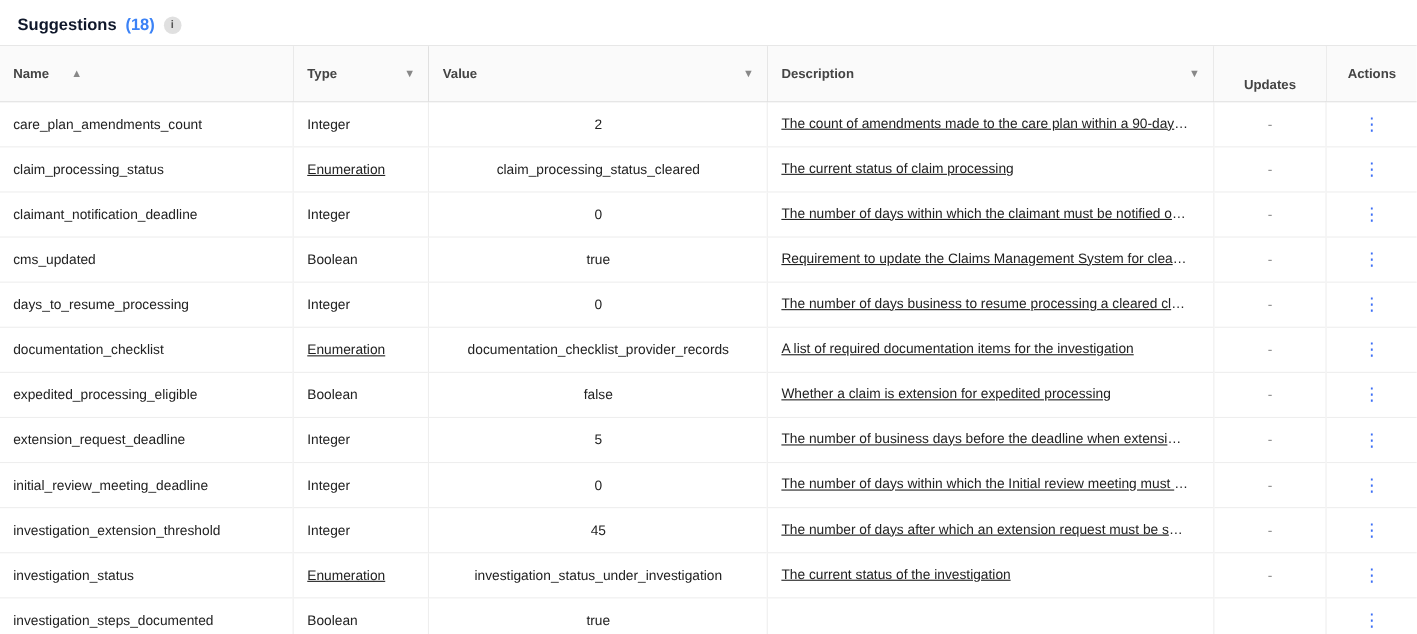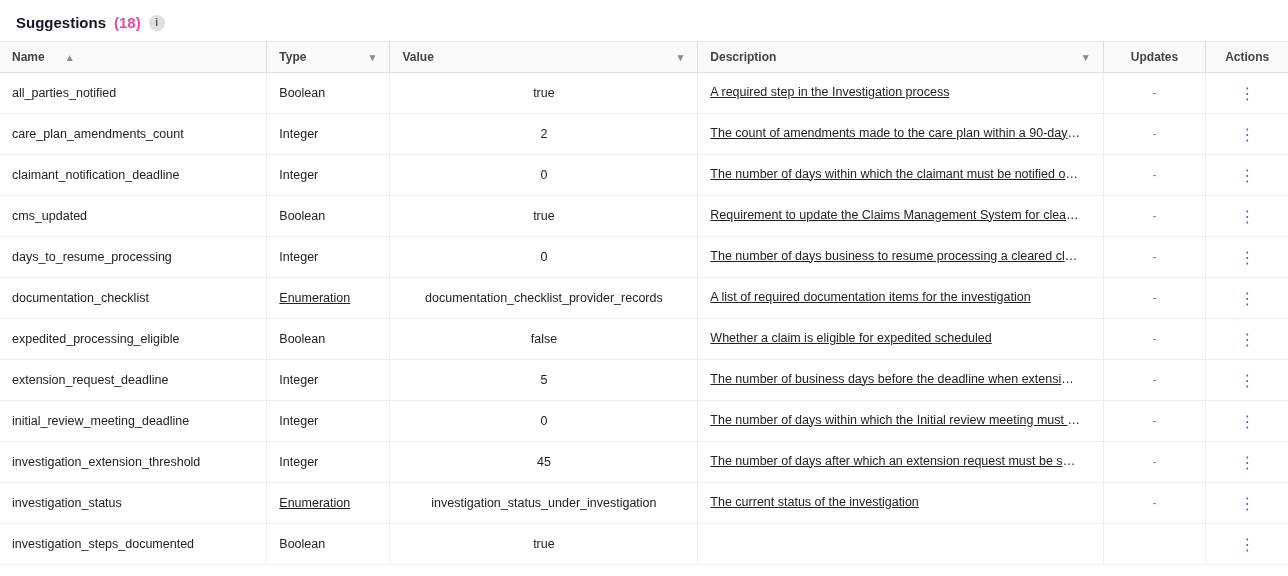--- a/index.html
+++ b/index.html
@@ -22,21 +22,21 @@
       border-bottom: 1px solid #e5e5e5;
     }
     .header-title {
       font-size: 15px;
       font-weight: 600;
       color: #0f172a;
     }
     .header-count {
       font-size: 15px;
       font-weight: 600;
-      color: #ec4899;
+      color: #3b82f6;
     }
     .info-badge {
       display: inline-flex;
       align-items: center;
       justify-content: center;
       width: 16px;
       height: 16px;
       border-radius: 50%;
       background: #e0e0e0;
       color: #555;
@@ -156,47 +156,47 @@
             <span class="filter-icon">▼</span>
           </div>
         </th>
         <th class="col-description">
           <div class="th-content">
             <span>Description</span>
             <span class="filter-icon">▼</span>
           </div>
         </th>
         <th class="col-updates">
-          <div class="th-content" style="justify-content: center;">
+          <div class="th-content" style="justify-content: center; margin-top: 20px;">
             <span>Updates</span>
           </div>
         </th>
         <th class="col-actions">
           <div class="th-content" style="justify-content: center;">
             <span>Actions</span>
           </div>
         </th>
       </tr>
     </thead>
     <tbody id="table-body">
-    <tr>
-          <td class="col-name">all_parties_notified</td>
-          <td class="col-type">Boolean</td>
-          <td class="col-value">true</td>
-          <td class="col-description"><span class="desc-text">A required step in the Investigation process</span></td>
-          <td class="col-updates"><span class="dash">-</span></td>
-          <td class="col-actions">
-            <button class="actions-btn">⋮</button>
-          </td>
-        </tr>
         <tr>
           <td class="col-name">care_plan_amendments_count</td>
           <td class="col-type">Integer</td>
           <td class="col-value">2</td>
           <td class="col-description"><span class="desc-text">The count of amendments made to the care plan within a 90-day period.</span></td>
+          <td class="col-updates"><span class="dash">-</span></td>
+          <td class="col-actions">
+            <button class="actions-btn">⋮</button>
+          </td>
+        </tr>
+        <tr>
+          <td class="col-name">claim_processing_status</td>
+          <td class="col-type"><span class="type-text">Enumeration</span></td>
+          <td class="col-value">claim_processing_status_cleared</td>
+          <td class="col-description"><span class="desc-text">The current status of claim processing</span></td>
           <td class="col-updates"><span class="dash">-</span></td>
           <td class="col-actions">
             <button class="actions-btn">⋮</button>
           </td>
         </tr>
         <tr>
           <td class="col-name">claimant_notification_deadline</td>
           <td class="col-type">Integer</td>
           <td class="col-value">0</td>
           <td class="col-description"><span class="desc-text">The number of days within which the claimant must be notified of investigation i...</span></td>
@@ -232,21 +232,21 @@
           <td class="col-description"><span class="desc-text">A list of required documentation items for the investigation</span></td>
           <td class="col-updates"><span class="dash">-</span></td>
           <td class="col-actions">
             <button class="actions-btn">⋮</button>
           </td>
         </tr>
         <tr>
           <td class="col-name">expedited_processing_eligible</td>
           <td class="col-type">Boolean</td>
           <td class="col-value">false</td>
-          <td class="col-description"><span class="desc-text">Whether a claim is eligible for expedited scheduled</span></td>
+          <td class="col-description"><span class="desc-text">Whether a claim is extension for expedited processing</span></td>
           <td class="col-updates"><span class="dash">-</span></td>
           <td class="col-actions">
             <button class="actions-btn">⋮</button>
           </td>
         </tr>
         <tr>
           <td class="col-name">extension_request_deadline</td>
           <td class="col-type">Integer</td>
           <td class="col-value">5</td>
           <td class="col-description"><span class="desc-text">The number of business days before the deadline when extension requests must ...</span></td>

